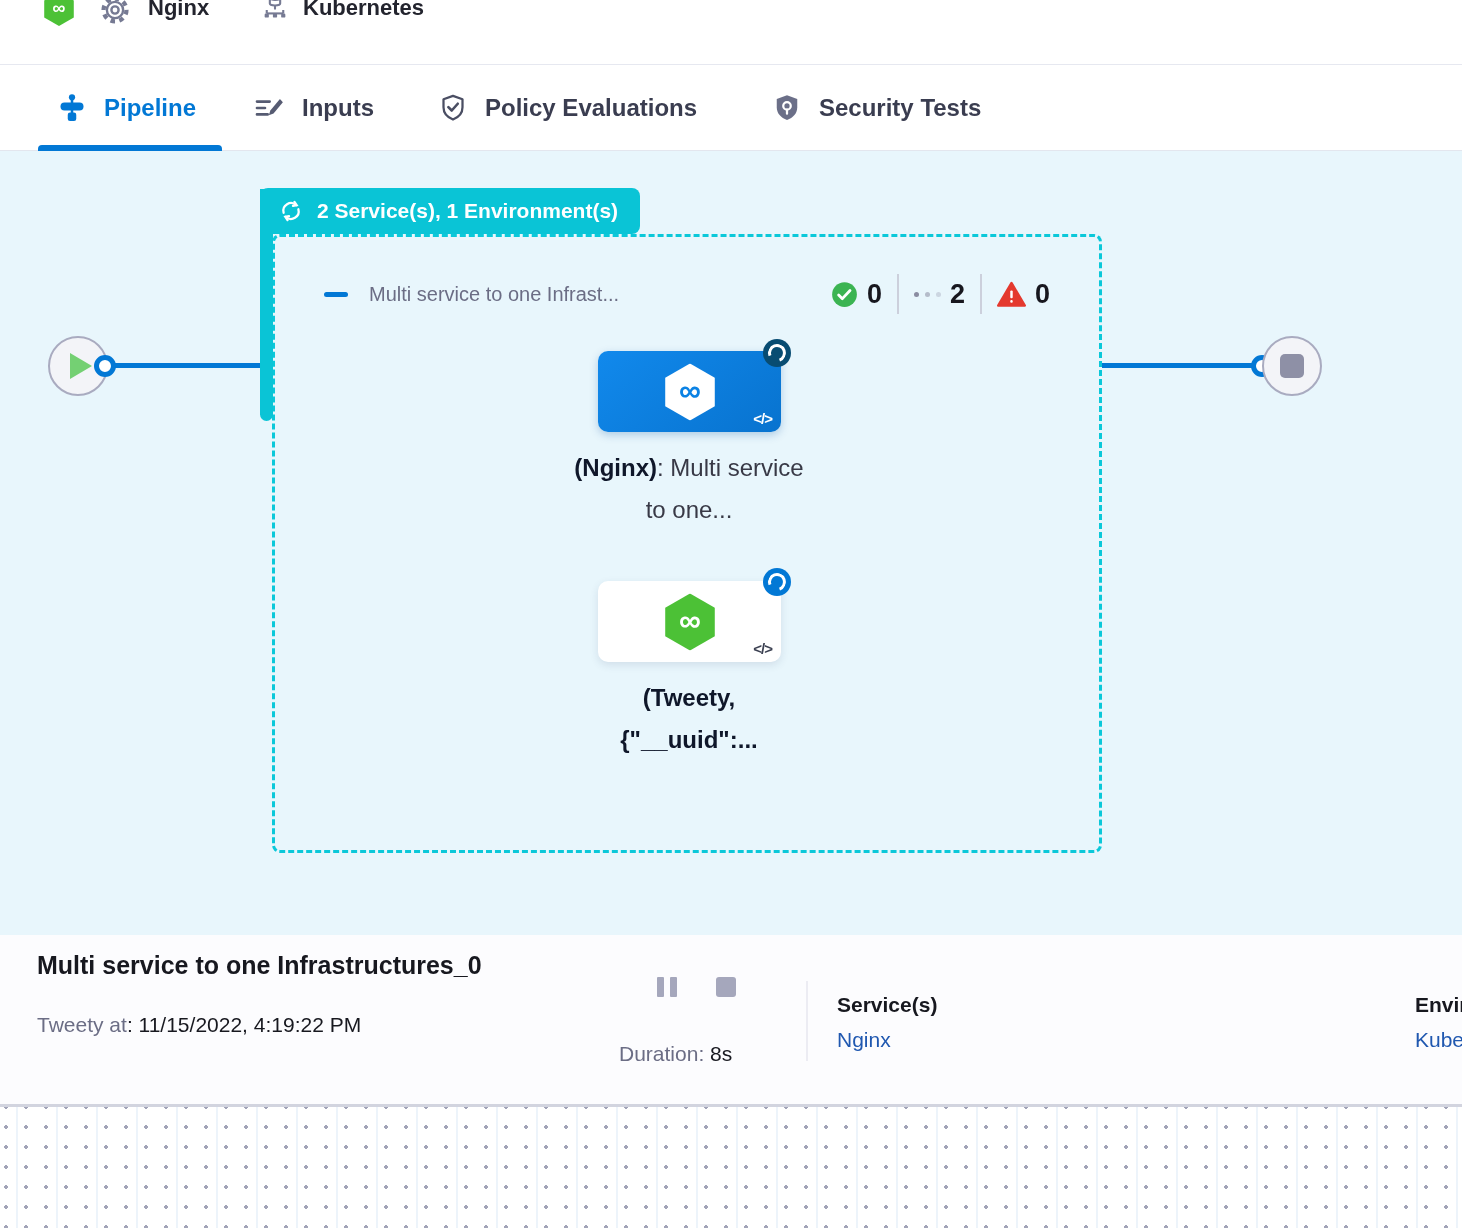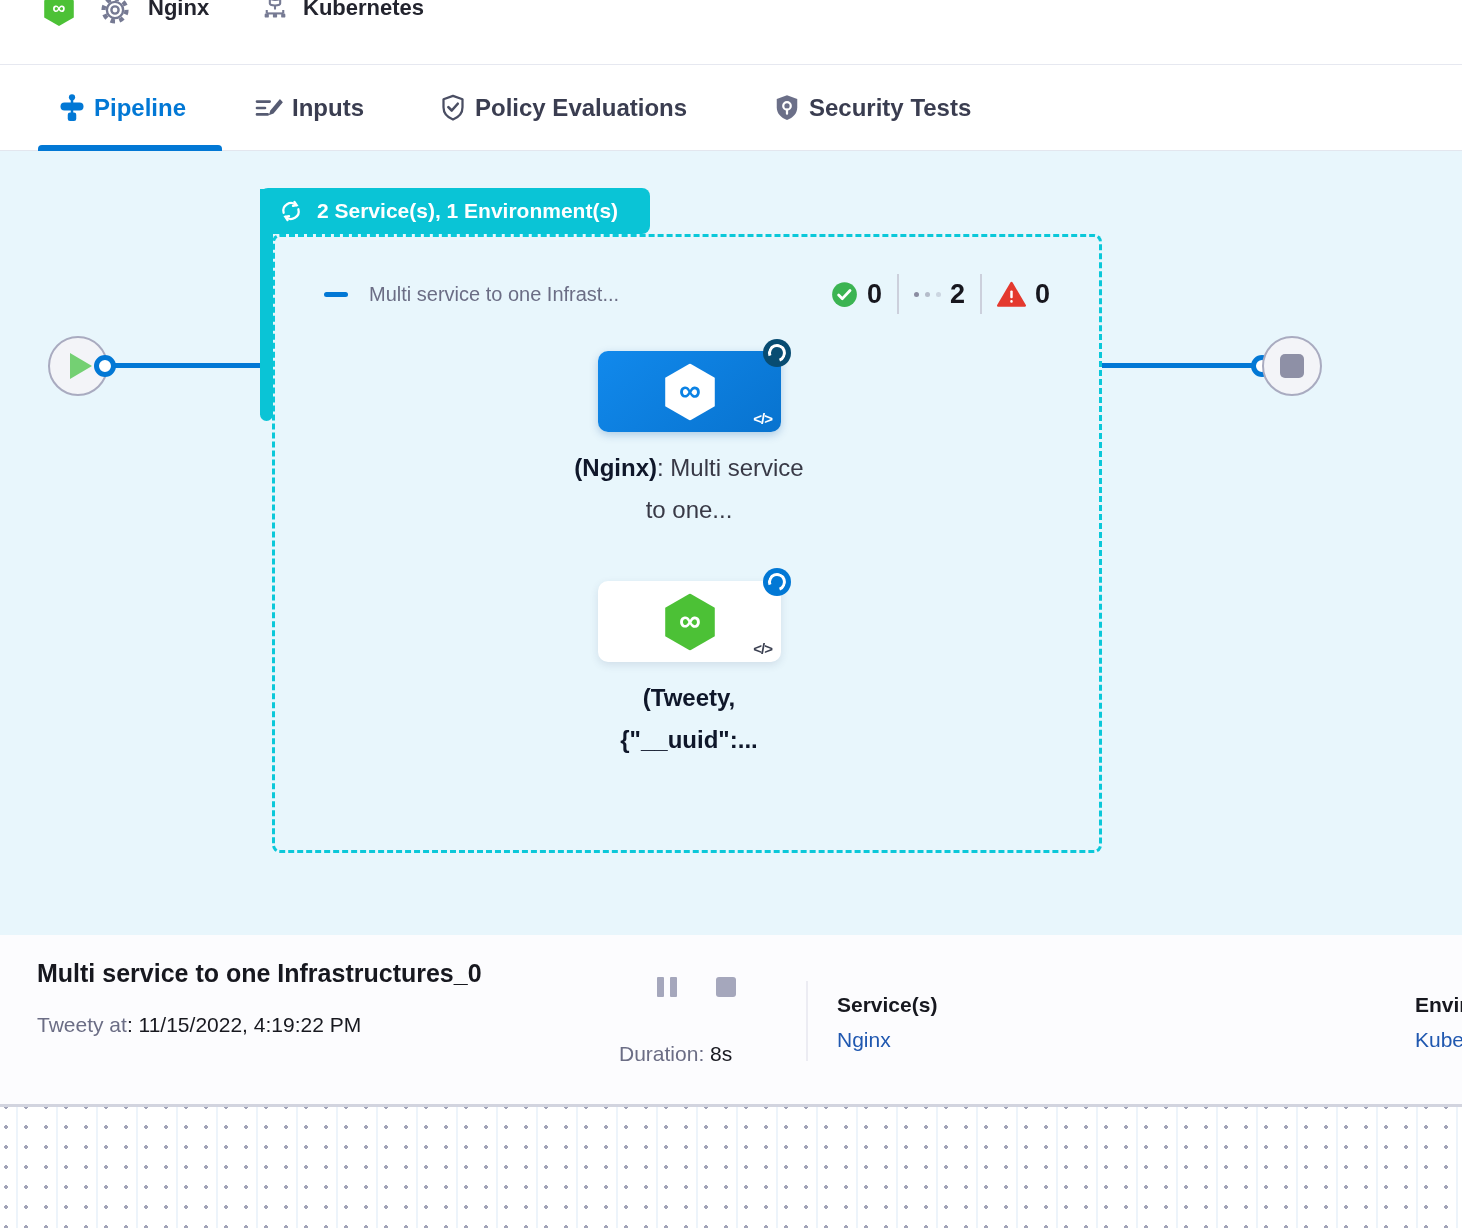--- a/index.html
+++ b/index.html
@@ -9,39 +9,39 @@
     -webkit-font-smoothing:antialiased;
   }
   
   .header{position:absolute;left:0;top:0;width:1462px;height:64px;background:#fff;
     border-bottom:1px solid #e6e8f0;overflow:hidden;}
   .hdr-item{position:absolute;display:flex;align-items:center;}
   .hdr-text{font-size:22px;font-weight:600;color:#23242e;}
   
   .tabbar{position:absolute;left:0;top:65px;width:1462px;height:85px;background:#fff;
     border-bottom:1px solid #e3e6ee;}
-  .tab{position:absolute;top:0;height:85px;display:flex;align-items:center;gap:7px;cursor:pointer;}
+  .tab{position:absolute;top:0;height:85px;display:flex;align-items:center;gap:17px;cursor:pointer;}
   .tab-label{font-size:24px;font-weight:700;color:#3a3d50;}
   .tab-label.active{color:#0278d5;font-weight:700;}
   .tab-underline{position:absolute;left:38px;bottom:-1px;width:184px;height:6px;background:#0278d5;
     border-radius:4px 4px 0 0;}
   
   .canvas{position:absolute;left:0;top:151px;width:1462px;height:784px;background:#e8f6fc;overflow:hidden;}
   .exec-node{position:absolute;width:60px;height:60px;border-radius:50%;background:#f3f4f8;
     border:2px solid #a9abc0;box-sizing:border-box;display:flex;align-items:center;justify-content:center;}
   .play-tri{width:0;height:0;border-left:22px solid #74d073;border-top:13px solid transparent;
     border-bottom:13px solid transparent;margin-left:6px;}
   .end-square{width:24px;height:24px;background:#8e90a6;border-radius:5px;}
   .conn-line{position:absolute;height:5px;background:#0278d5;top:212px;}
   .conn-dot{position:absolute;width:22px;height:22px;border-radius:50%;background:#fff;
     border:5px solid #0278d5;box-sizing:border-box;top:204px;}
   .teal-bar{position:absolute;left:260px;top:38px;width:13px;height:232px;background:#0ac4d6;
     border-radius:0 0 7px 7px;}
   .group-badge{position:absolute;left:260px;top:37px;height:46px;background:#0ac4d6;
-    border-radius:8px 8px 8px 0;display:flex;align-items:center;gap:13px;padding:0 32px 0 18px;cursor:pointer;}
+    border-radius:8px 8px 8px 0;display:flex;align-items:center;gap:13px;padding:0 22px 0 18px;cursor:pointer;}
   .group-badge span{color:#fff;font-size:21px;font-weight:600;white-space:nowrap;}
   .stage-region{position:absolute;left:272px;top:83px;width:830px;height:619px;
     border:3px dashed #0bc8d9;border-radius:8px;box-sizing:border-box;}
   .stage-header{position:absolute;left:324px;top:124px;width:726px;height:38px;
     display:flex;align-items:center;}
   .minus-icon{width:24px;height:5px;background:#0278d5;border-radius:3px;cursor:pointer;flex:none;}
   .stage-title{margin-left:21px;font-size:20px;color:#6b6d85;flex:1;white-space:nowrap;overflow:hidden;}
   .counts{display:flex;align-items:center;}
   .count-num{font-size:27px;font-weight:600;color:#17171e;margin-left:9px;}
   .count-div{width:2px;height:40px;background:#ccd0dc;margin:0 15px;}
@@ -58,21 +58,21 @@
   .code-dark{color:#3c4152;}
   .spin-badge{position:absolute;width:28px;height:28px;border-radius:50%;}
   .spin-badge::after{content:"";position:absolute;inset:5px;border-radius:50%;border:3px solid #fff;
     border-bottom-color:transparent;transform:rotate(25deg);box-sizing:border-box;}
   .spin-dark{background:#084c72;}
   .spin-blue{background:#0278d5;}
   .node-label{position:absolute;width:230px;text-align:center;font-size:24px;line-height:42px;color:#383946;}
   .node-label b{font-weight:700;color:#0f172a;}
   
   .footer{position:absolute;left:0;top:935px;width:1462px;height:169px;background:#fcfcfe;overflow:hidden;}
-  .exec-title{position:absolute;left:37px;top:24px;font-size:25px;font-weight:700;color:#17181f;white-space:nowrap;}
+  .exec-title{position:absolute;left:37px;top:16px;font-size:25px;font-weight:700;color:#17181f;white-space:nowrap;}
   .meta{font-size:21px;color:#17181f;white-space:nowrap;}
   .meta .dim{color:#6b6d85;}
   .ctrl-btn{position:absolute;top:42px;cursor:pointer;display:flex;gap:6px;}
   .ctrl-bar{width:7px;height:20px;background:#a5a7bc;border-radius:1px;}
   .ctrl-square{width:20px;height:20px;background:#a5a7bc;border-radius:3px;}
   .foot-div{position:absolute;left:806px;top:46px;width:2px;height:80px;background:#ececf3;}
   .col-label{font-size:21px;font-weight:700;color:#17181f;white-space:nowrap;}
   .col-link{font-size:21px;color:#2058b0;cursor:pointer;white-space:nowrap;}
   
   .dotarea{position:absolute;left:0;top:1104px;width:1462px;height:124px;background-color:#ffffff;

